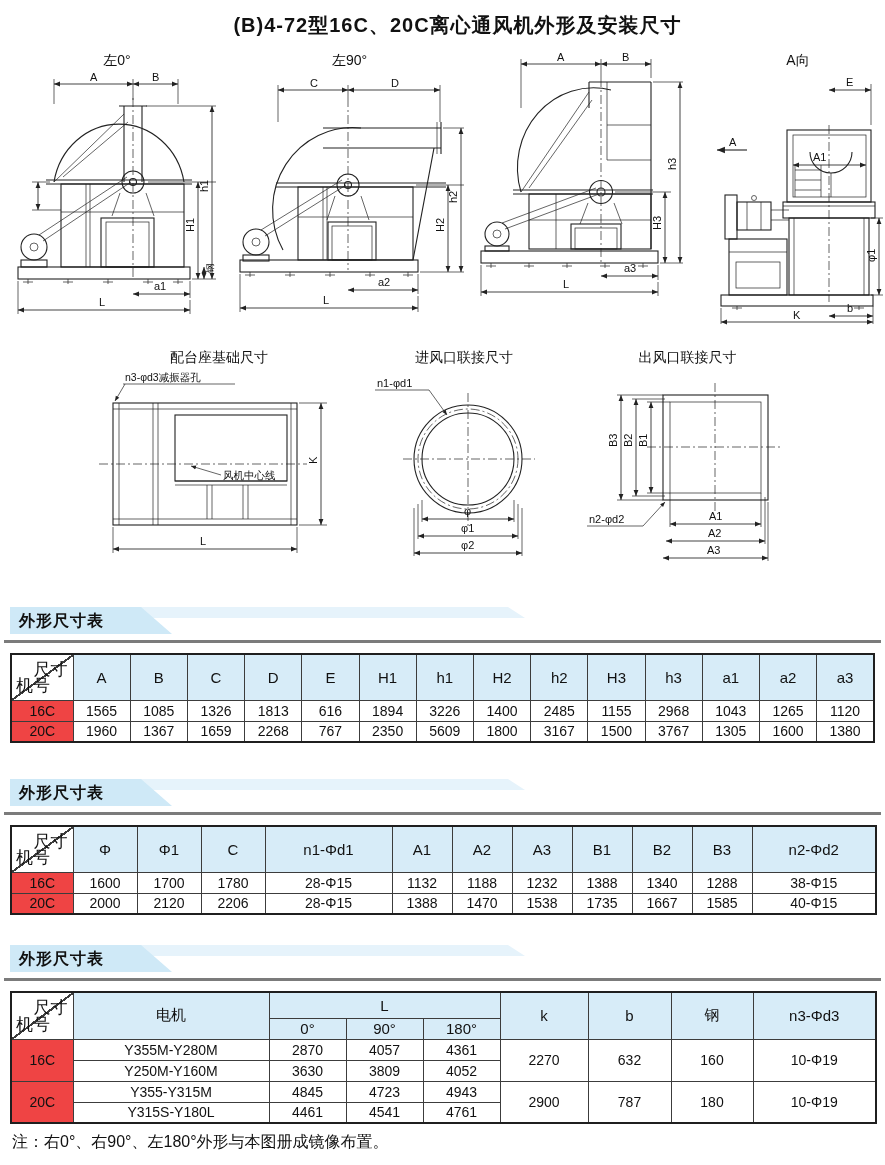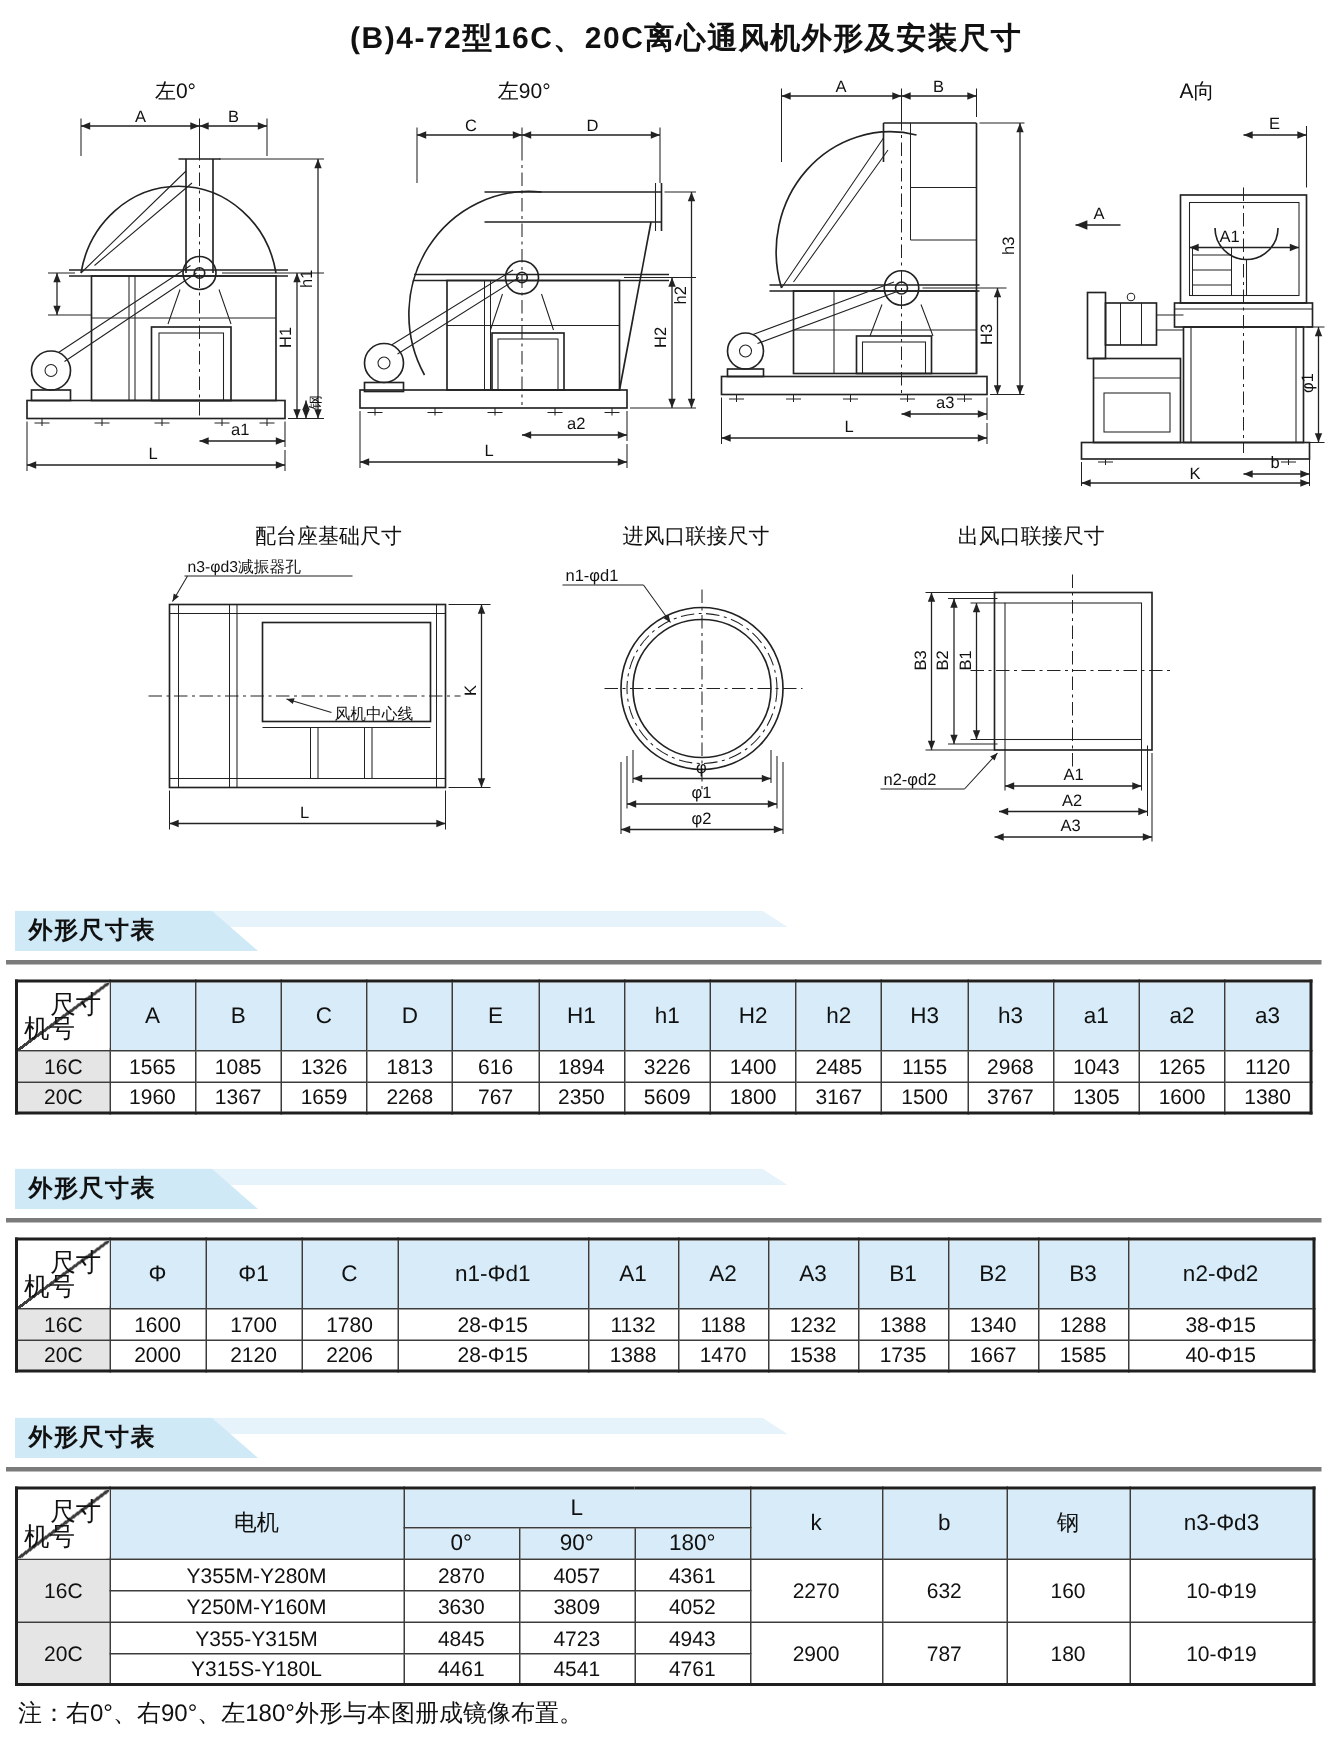--- a/index.html
+++ b/index.html
@@ -45,21 +45,21 @@
     border: 2px solid #1f1f1f;
   }
   .dim-table th, .dim-table td {
     border: 1px solid #3c3c3c; text-align: center; vertical-align: middle;
     font-weight: normal; font-size: 14px; padding: 0; background: #fff; overflow: hidden;
   }
   .dim-table tr.head th { height: 46px; font-size: 15px; background: #d7ecf8; }
   .dim-table tr.head.r1 th { height: 26px; }
   .dim-table tr.head.r2 th { height: 21px; }
   .dim-table td.datacell, .dim-table th.rowhead { height: 21px; }
-  .dim-table th.rowhead { background: #e5e5e5; font-size: 14px; }
+  .dim-table th.rowhead { background: #ef4444; font-size: 14px; }
   td.corner {
     position: relative; background-color:#fff;
     background-image: linear-gradient(to bottom right,
       rgba(0,0,0,0) 48.6%, #3c3c3c 48.6%, #3c3c3c 51.4%, rgba(0,0,0,0) 51.4%);
   }
   td.corner span { position:absolute; font-size:17px; }
   td.corner .c-top { top:3px; right:5px; }
   td.corner .c-bottom { bottom:3px; left:4px; }
   .foot-note { margin: 8px 0 0 12px; font-size: 16px; }
 </style>

